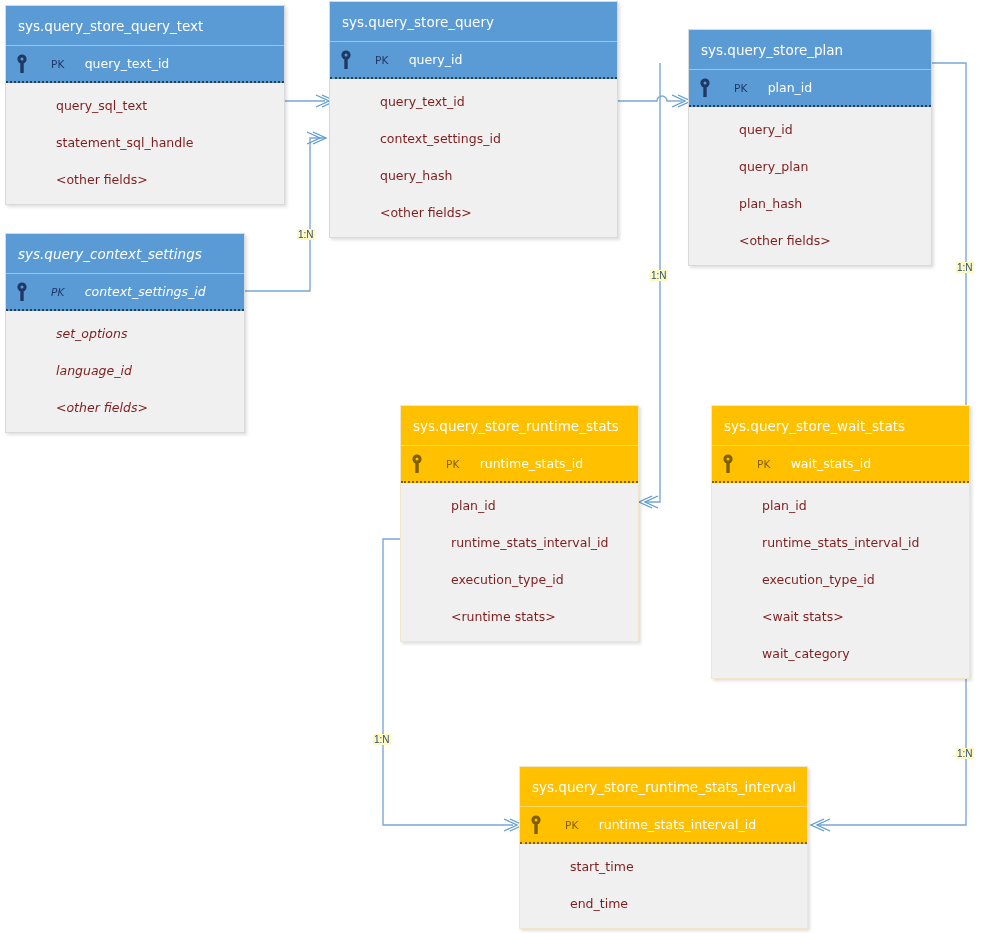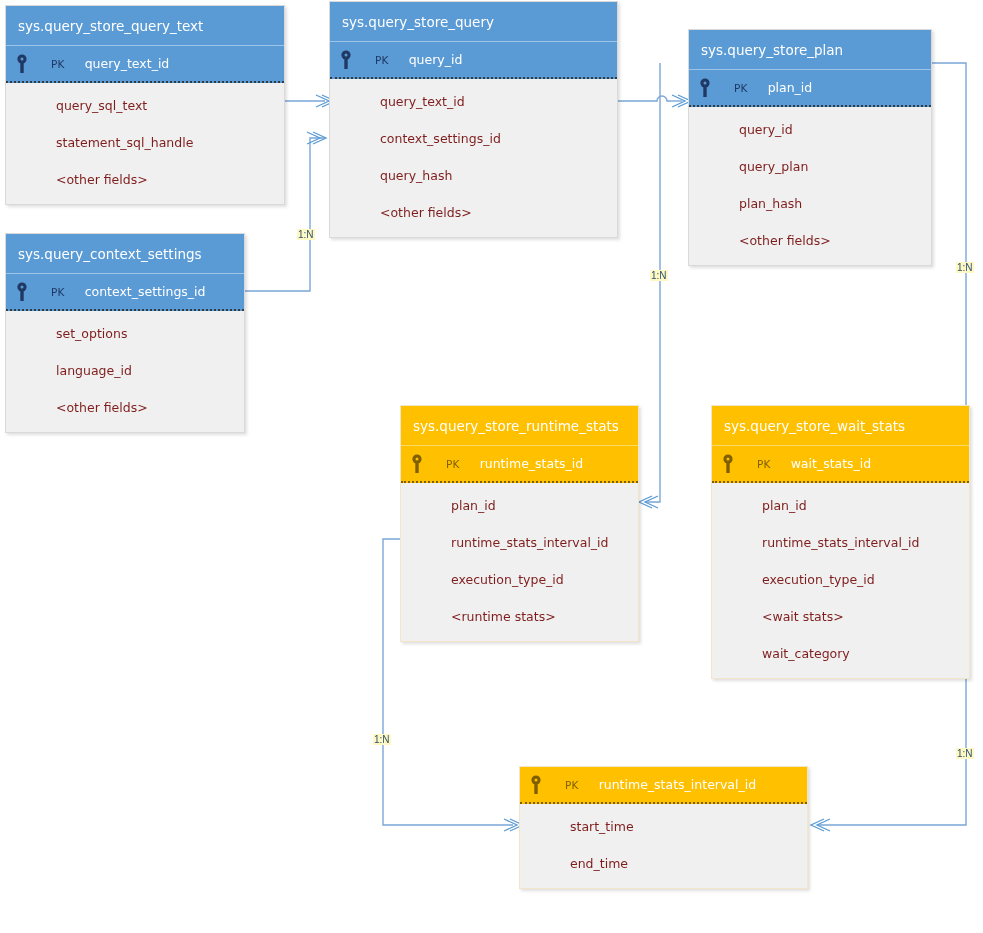--- a/index.html
+++ b/index.html
@@ -160,21 +160,21 @@
       <span class="pk-name">plan_id</span>
     </div>
     <div class="ent-body">
       <div class="field">query_id</div>
       <div class="field">query_plan</div>
       <div class="field">plan_hash</div>
       <div class="field">&lt;other fields&gt;</div>
     </div>
   </div>
 
-  <div class="entity blue" style="left:5px;top:233px;width:240px;">
+  <div class="entity blue" style="left:5px;top:233px;width:240px;font-style:italic;">
     <div class="ent-header">sys.query_context_settings</div>
     <div class="ent-pk">
       <span class="key-icon">
         <svg width="12" height="20" viewBox="0 0 12 20">
             <circle cx="6" cy="5" r="4.6" fill="#1f3864"></circle>
             <rect x="4.3" y="8" width="3.4" height="11" fill="#1f3864"></rect>
             <circle cx="6" cy="5" r="1.5" fill="#5b9bd5"></circle>
           </svg>
       </span>
       <span class="pk-tag">PK</span>
@@ -224,20 +224,21 @@
     <div class="ent-body">
       <div class="field">plan_id</div>
       <div class="field">runtime_stats_interval_id</div>
       <div class="field">execution_type_id</div>
       <div class="field">&lt;wait stats&gt;</div>
       <div class="field">wait_category</div>
     </div>
   </div>
 
   <div class="entity orange" style="left:519px;top:766px;width:289px;">
+    <div class="ent-header">sys.query_store_runtime_stats_interval</div>
     <div class="ent-pk">
       <span class="key-icon">
         <svg width="12" height="20" viewBox="0 0 12 20">
             <circle cx="6" cy="5" r="4.6" fill="#7f5f00"></circle>
             <rect x="4.3" y="8" width="3.4" height="11" fill="#7f5f00"></rect>
             <circle cx="6" cy="5" r="1.5" fill="#ffc000"></circle>
           </svg>
       </span>
       <span class="pk-tag">PK</span>
       <span class="pk-name">runtime_stats_interval_id</span>

